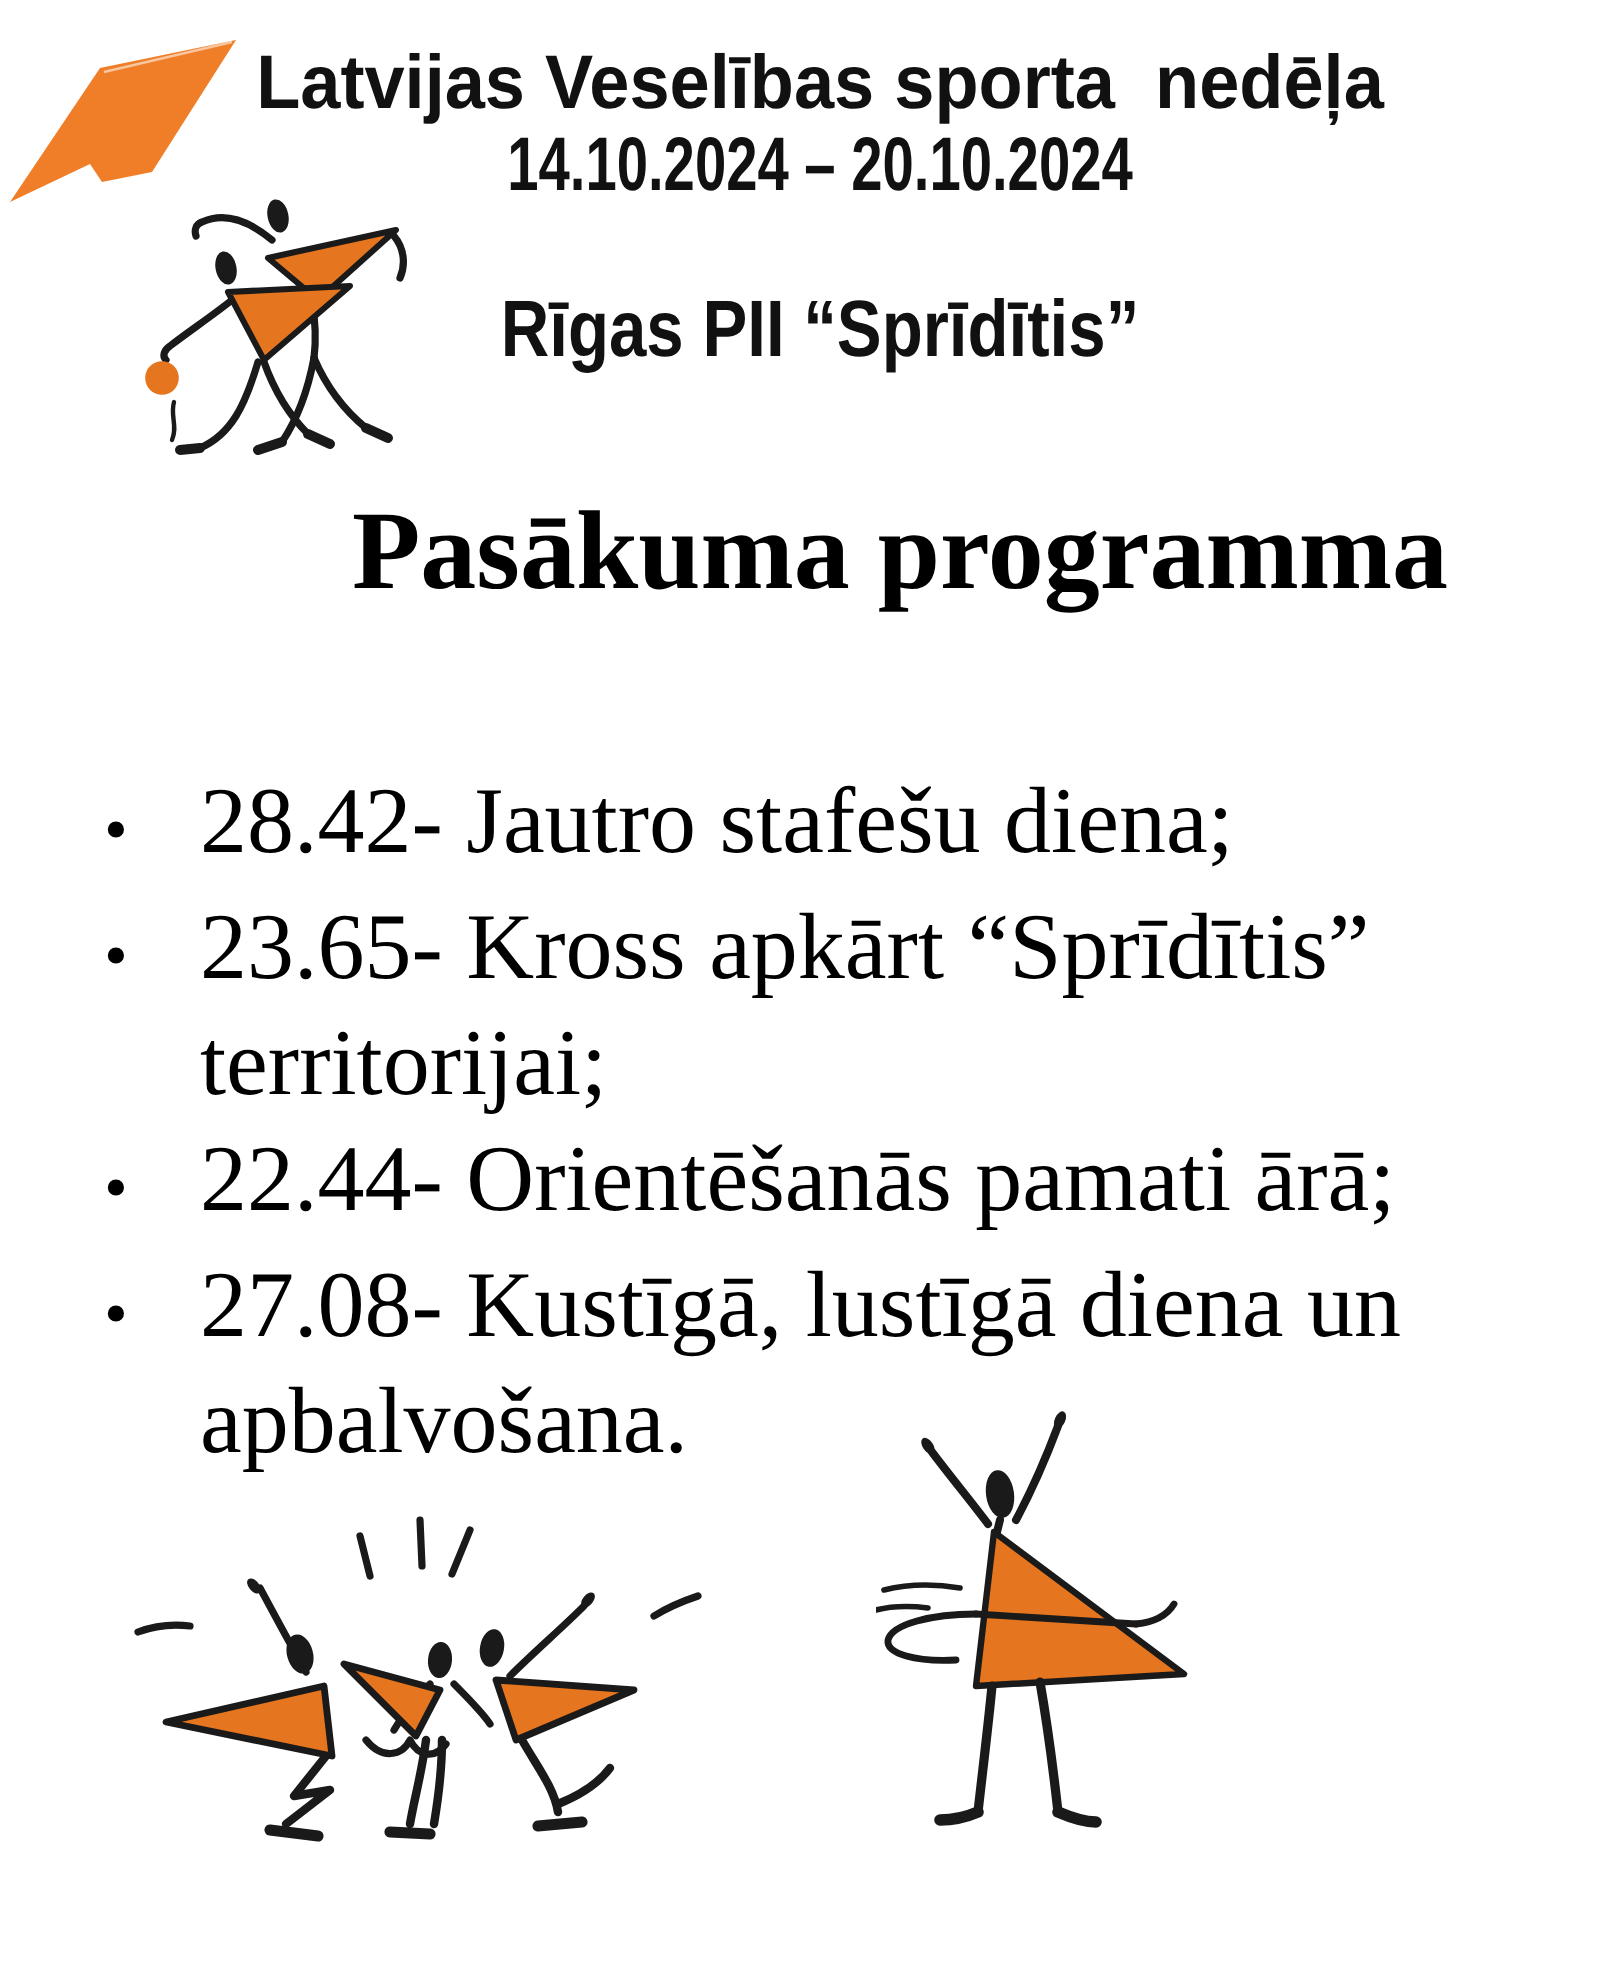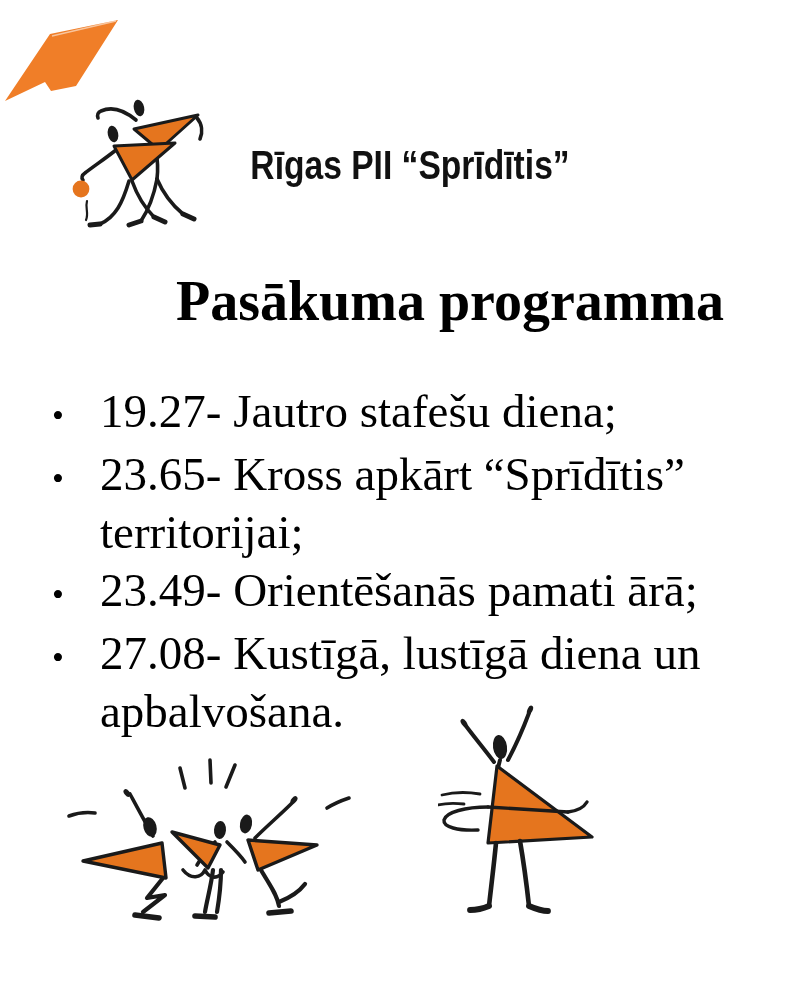--- a/index.html
+++ b/index.html
@@ -38,21 +38,20 @@
     font-weight:700;font-size:40px;line-height:46px;color:#111;
     transform:scaleX(0.84);white-space:pre;
   }
 
   
   .heading{
     left:100px;top:242px;width:700px;text-align:center;
     font-family:"Liberation Serif", serif;
     font-weight:700;font-size:56px;line-height:68px;color:#000;
     white-space:pre;
-    margin-top:25px;
   }
 
   
   .program-list{
     left:42px;top:382px;width:700px;
     margin:0;padding:0;list-style:none;
     font-family:"Liberation Serif", serif;
     font-size:47px;line-height:58px;color:#000;
   }
   .program-item{display:flex;align-items:baseline;}
@@ -68,20 +67,24 @@
 </head>
 <body>
 
 <div class="poster">
 
   <svg class="abs logo-svg" width="120" height="100" viewBox="0 0 120 100">
     <polygon points="116,8 48,22 3,89 43,70 49,79 74,74" style="fill:var(--logo-accent)"></polygon>
     <line x1="50" y1="24" x2="114" y2="9" stroke="rgba(255,255,255,0.55)" stroke-width="1.4"></line>
   </svg>
 
+  <div class="abs header-text">
+    <span class="hdr-line hdr-line1">Latvijas Veselības sporta  nedēļa</span>
+    <span class="hdr-line hdr-line2">14.10.2024 – 20.10.2024</span>
+  </div>
 
   <svg class="abs" style="left:62px;top:92px" width="180" height="148" viewBox="0 0 180 148">
     <g fill="none" stroke="var(--ink)" stroke-width="3.6" stroke-linecap="round" stroke-linejoin="round">
       <path d="M 74,28 C 62,18 50,14 39,19 C 36,20 35,23 36,26"></path>
       <path d="M 135,26 C 140,32 141,40 138,47"></path>
       <path d="M 94,59 C 96,70 96,79 95,87"></path>
       <path d="M 95,87 C 101,101 110,113 121,122"></path>
       <path d="M 95,87 C 92,103 87,117 79,129"></path>
       <path d="M 54,58 C 44,66 32,74 23,81 C 20,83 19,86 21,88"></path>
       <path d="M 67,89 C 64,99 61,108 56,116 C 51,124 45,129 38,132"></path>
@@ -101,29 +104,29 @@
     <circle cx="19" cy="97" r="8.4" style="fill:var(--accent)"></circle>
   </svg>
 
   <div class="abs subtitle">Rīgas PII “Sprīdītis”</div>
 
   <div class="abs heading">Pasākuma programma</div>
 
   <ul class="abs program-list">
     <li class="program-item">
       <span class="bullet">•</span>
-      <span class="item-text">19.27- Jautro stafešu diena;</span>
+      <span class="item-text">28.42- Jautro stafešu diena;</span>
     </li>
     <li class="program-item">
       <span class="bullet">•</span>
       <span class="item-text">23.65- Kross apkārt “Sprīdītis” territorijai;</span>
     </li>
     <li class="program-item">
       <span class="bullet">•</span>
-      <span class="item-text">23.49- Orientēšanās pamati ārā;</span>
+      <span class="item-text">22.44- Orientēšanās pamati ārā;</span>
     </li>
     <li class="program-item">
       <span class="bullet">•</span>
       <span class="item-text">27.08- Kustīgā, lustīgā diena un apbalvošana.</span>
     </li>
   </ul>
 
   <svg class="abs" style="left:55px;top:752px" width="310" height="185" viewBox="0 0 310 185">
     <g fill="none" stroke="var(--ink)" stroke-width="3.6" stroke-linecap="round" stroke-linejoin="round">
       <path d="M 125,16 L 130,36"></path>

